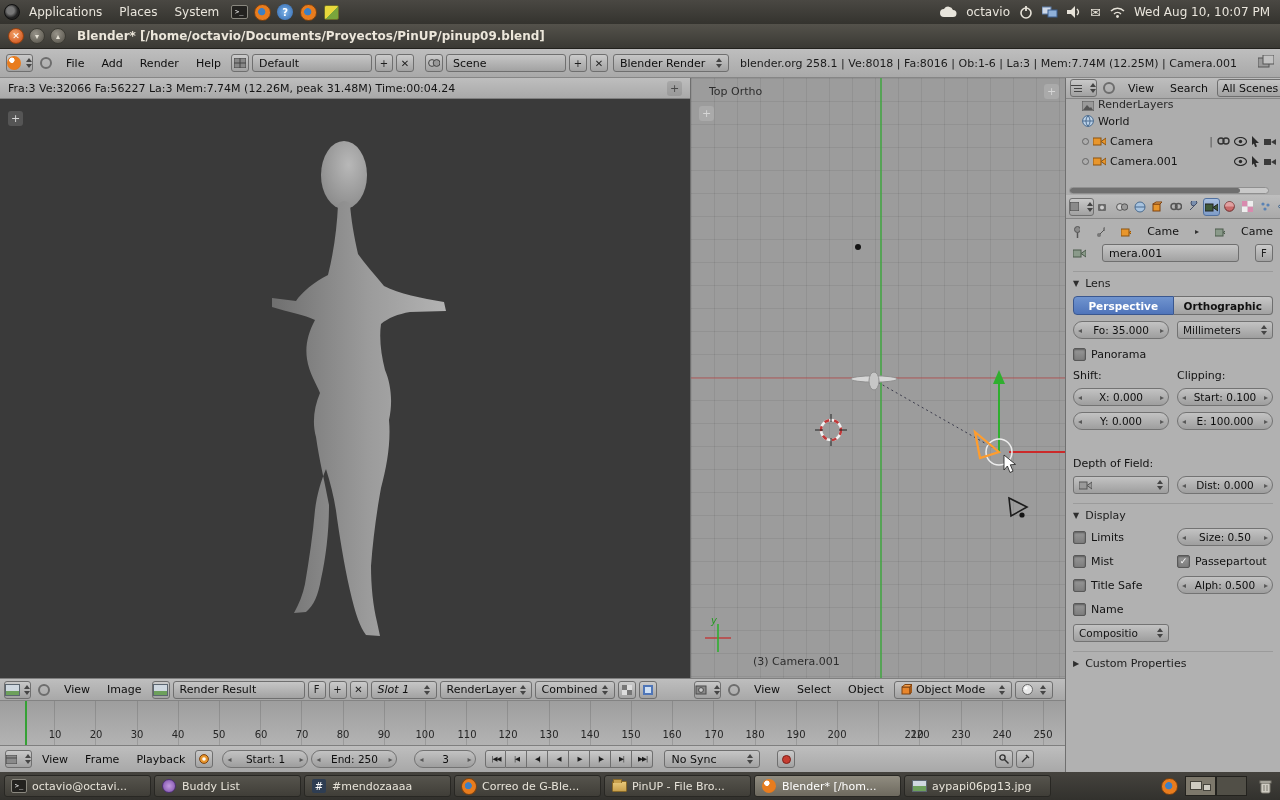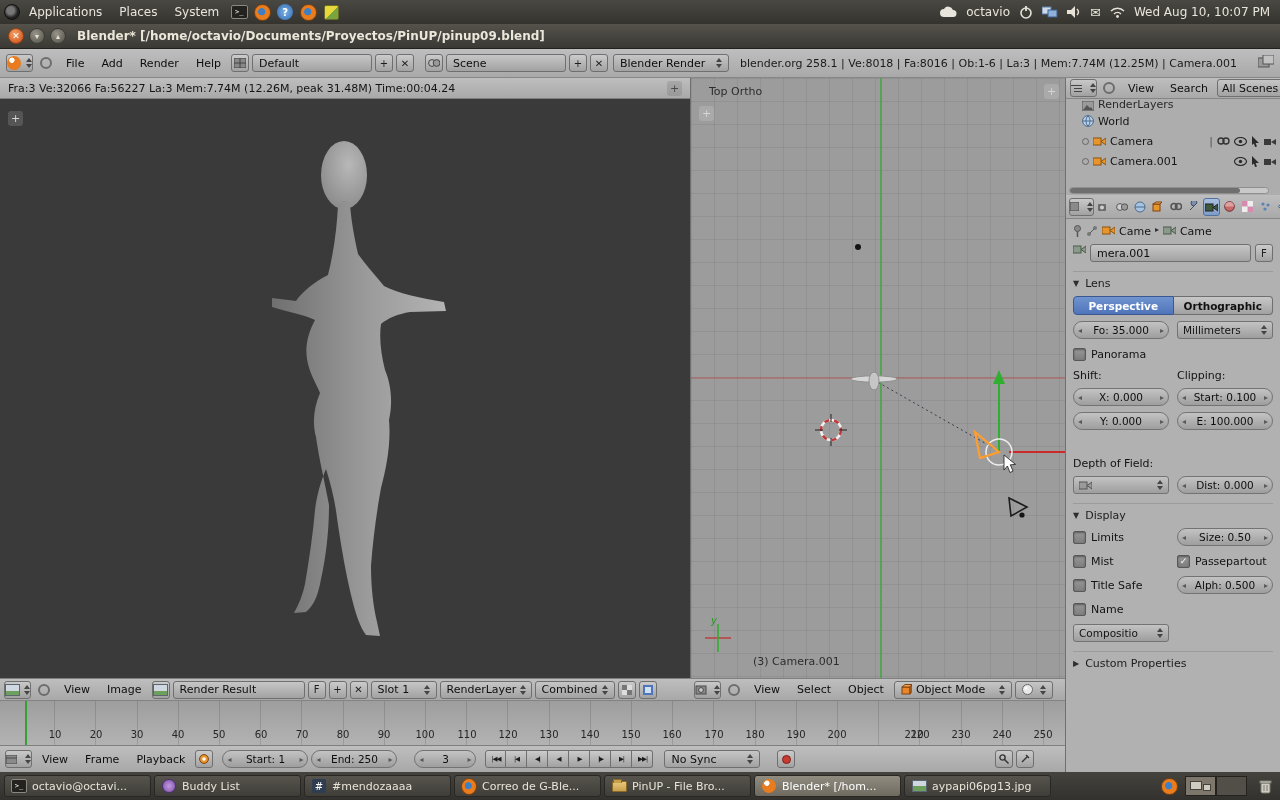--- a/index.html
+++ b/index.html
@@ -68,21 +68,21 @@
 .olsep{color:#555;}
 .olscroll{position:absolute;left:3px;bottom:1px;width:200px;height:7px;border-radius:4px;background:#c9c9c9;border:1px solid #8f8f8f;}
 .olscroll i{display:block;width:86%;height:100%;border-radius:4px;background:#6f6f6f;}
 
 
 .pr{position:absolute;left:1065px;top:146px;width:215px;height:577px;background:#b1b1b1;border-left:1px solid #6f6f6f;overflow:hidden;font-size:11px;}
 .prhdr{height:24px;display:flex;align-items:center;gap:1px;padding:0 3px;background:linear-gradient(#bebebe,#a9a9a9);border-bottom:1px solid #868686;}
 .ptab{width:17px;height:18px;border-radius:3px;display:flex;align-items:center;justify-content:center;flex:none;}
 .ptab.active{background:linear-gradient(#a9c0e0,#7e9cc8);border:1px solid #52719f;}
 .prc{padding:6px 7px 0 7px;display:flex;flex-direction:column;gap:6px;color:#131313;}
-.row{display:flex;gap:4px;}
+.row{display:flex;align-items:center;gap:16px;}
 .sect{display:flex;align-items:center;gap:6px;padding-top:5px;margin-top:3px;border-top:1px solid #9b9b9b;color:#1c1c1c;}
 .tri{font-size:8px;color:#2e2e2e;}
 .seg{display:flex;width:100%;font-weight:bold;}
 .sgb{flex:1;height:19px;display:flex;align-items:center;justify-content:center;background:linear-gradient(#c8c8c8,#a1a1a1);border:1px solid #6f6f6f;font-size:10.5px;color:#111;}
 .sgb:first-child{border-radius:4px 0 0 4px;}
 .sgb:last-child{border-radius:0 4px 4px 0;border-left:none;}
 .sgb.on{background:linear-gradient(#7094cf,#4f74ba);color:#fff;border-color:#3a578f;}
 .num{position:relative;flex:1;height:18px;border-radius:9px;background:linear-gradient(#c3c3c3,#9e9e9e);border:1px solid #737373;display:flex;align-items:center;justify-content:center;font-size:10.5px;color:#0e0e0e;min-width:0;}
 .num .la,.num .ra{position:absolute;top:50%;transform:translateY(-50%);font-size:8px;color:rgba(0,0,0,.5);}
 .num .la{left:4px;}.num .ra{right:4px;}
@@ -270,21 +270,21 @@
         <span class="menu">Image</span>
         <span class="sqb">
             <span class="ic-img"></span>
           </span>
         <span class="fld" style="width:132px;">
             <span>Render Result</span>
           </span>
         <span class="sqb">F</span>
         <span class="sqb">+</span>
         <span class="sqb">✕</span>
-        <span class="fld" style="width:66px;">
+        <span class="fld" style="width:66px;font-style:italic;">
             <span>Slot 1</span>
             <span class="dda">
               <i></i>
               <i></i>
             </span>
           </span>
         <span class="fld" style="width:92px;">
             <span>RenderLayer</span>
             <span class="dda">
               <i></i>

